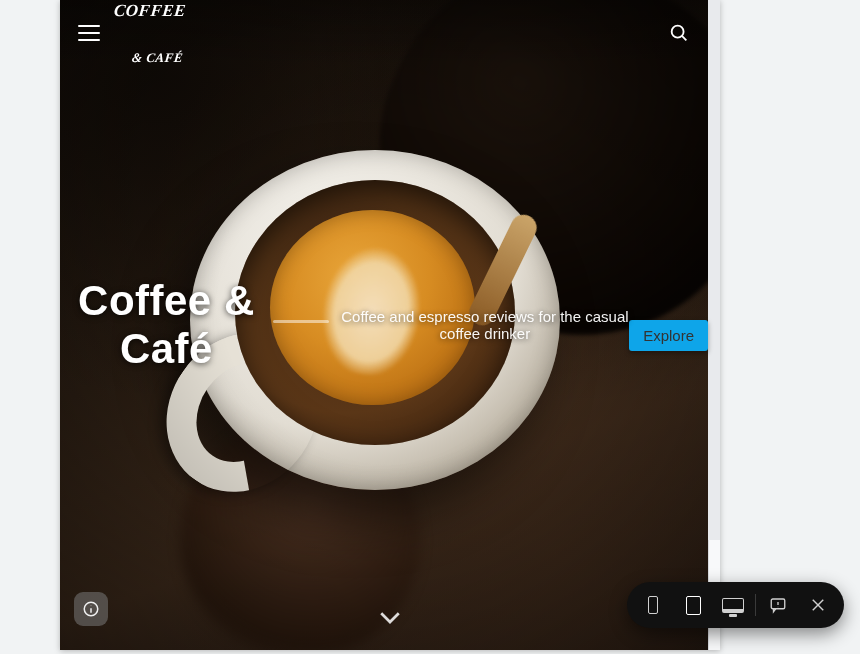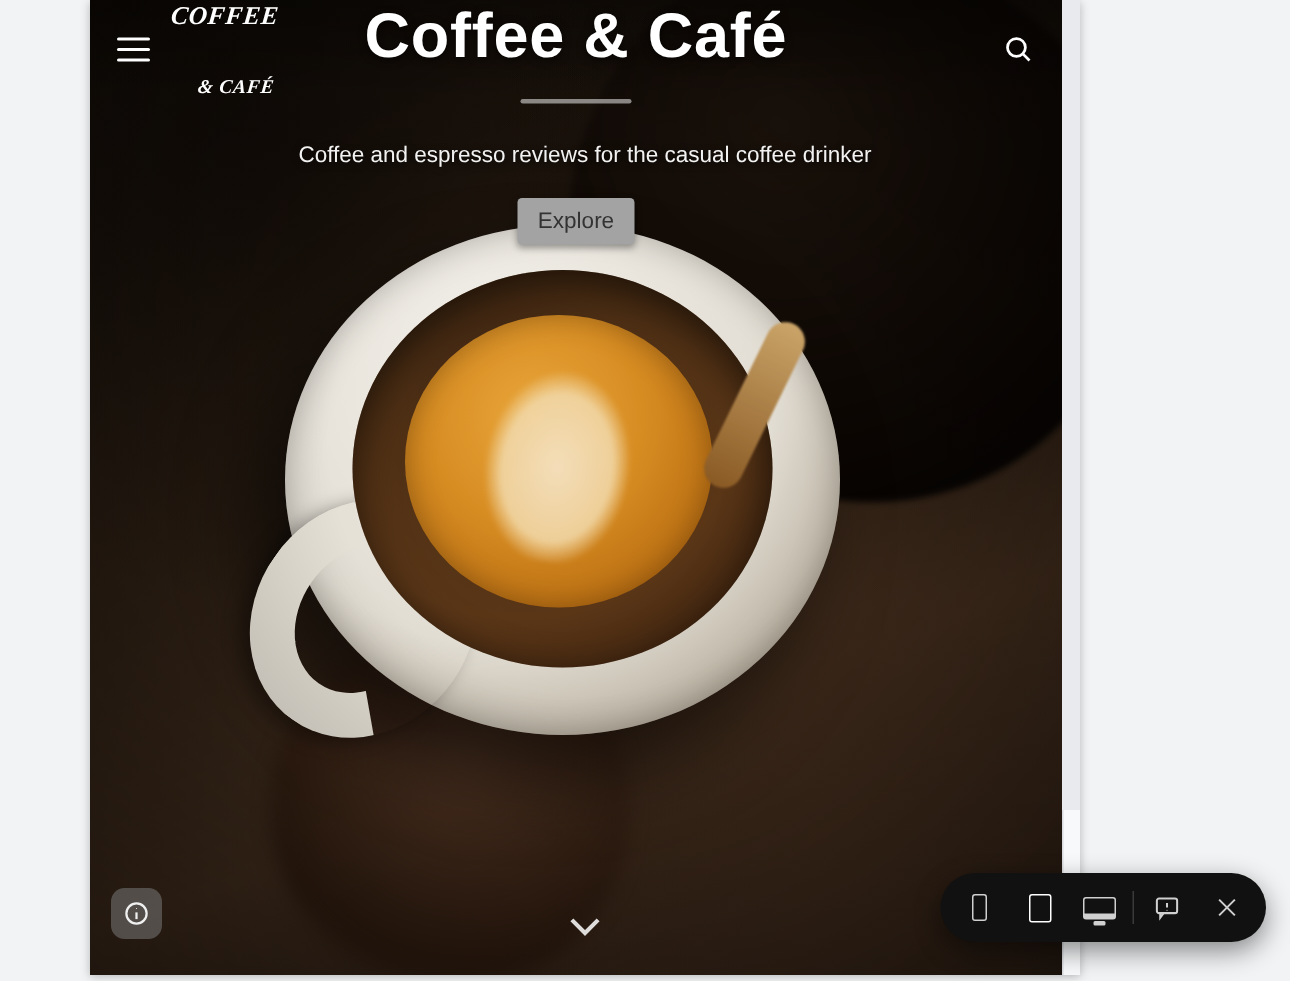--- a/index.html
+++ b/index.html
@@ -93,28 +93,28 @@
   .logo { margin-left:14px; color:#fff; font-weight:700; font-style:italic;
           letter-spacing:.5px; white-space:pre; line-height:1;
           font-family: "Brush Script MT","Segoe Script",cursive; }
   .logo .l1 { font-size:17px; display:block; transform:skewX(-6deg);}
   .logo .l2 { font-size:13px; display:block; padding-left:18px; transform:skewX(-6deg);}
   .search-ico { margin-left:auto; width:22px; height:22px; cursor:pointer; }
   .search-ico svg { width:22px; height:22px; stroke:#fff; stroke-width:2; fill:none;}
 
   
   .hero { position:absolute; left:0; right:12px; top:0; bottom:0;
-          display:flex; flex-direction:column; align-items:center; 
+          display:flex; flex-direction:row; align-items:center; 
           color:#fff; text-align:center; text-shadow:0 1px 6px rgba(0,0,0,.7);
           pointer-events:none;}
   .hero h1 { font-size:42px; font-weight:700; letter-spacing:.5px;}
   .rule { width:74px; height:3px; background:rgba(255,255,255,.5);
           margin:18px 0 26px; border-radius:2px;}
   .tagline { font-size:15px; font-weight:400; opacity:.95;padding-left:12px;}
-  .cta { margin-top:20px; background:#a3a3a3; color:#333; font-size:15px;
+  .cta { margin-top:20px; background:#0ea5e9; color:#333; font-size:15px;
          padding:7px 14px; border-radius:3px; border:none; cursor:pointer;
          pointer-events:auto; box-shadow:0 2px 5px rgba(0,0,0,.35);}
 
   
   .info-badge { position:absolute; left:14px; bottom:24px;
                 width:34px; height:34px; border-radius:9px;
                 background:rgba(120,120,120,.55);
                 display:flex; align-items:center; justify-content:center;
                 color:#e8e8e8; cursor:pointer;}
   .info-badge svg{width:18px;height:18px;stroke:#efefef;stroke-width:2;fill:none;}

